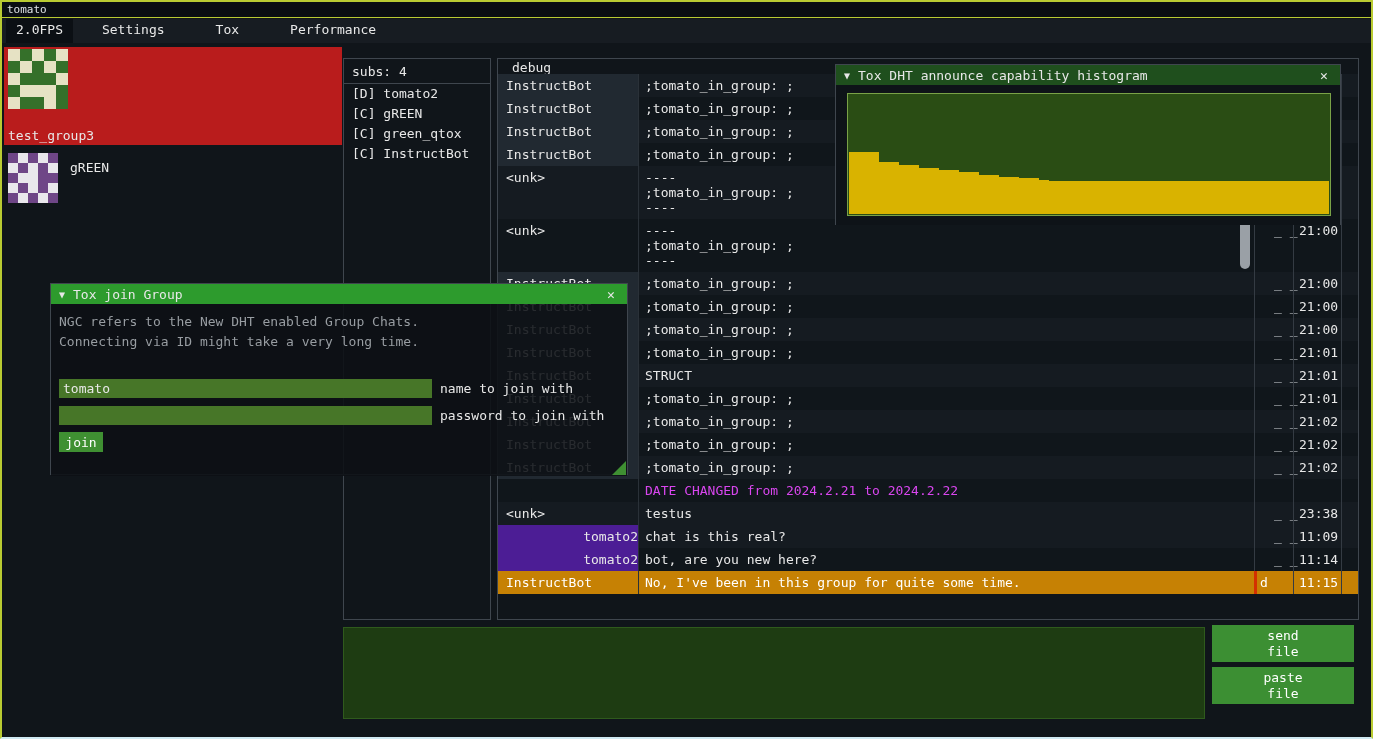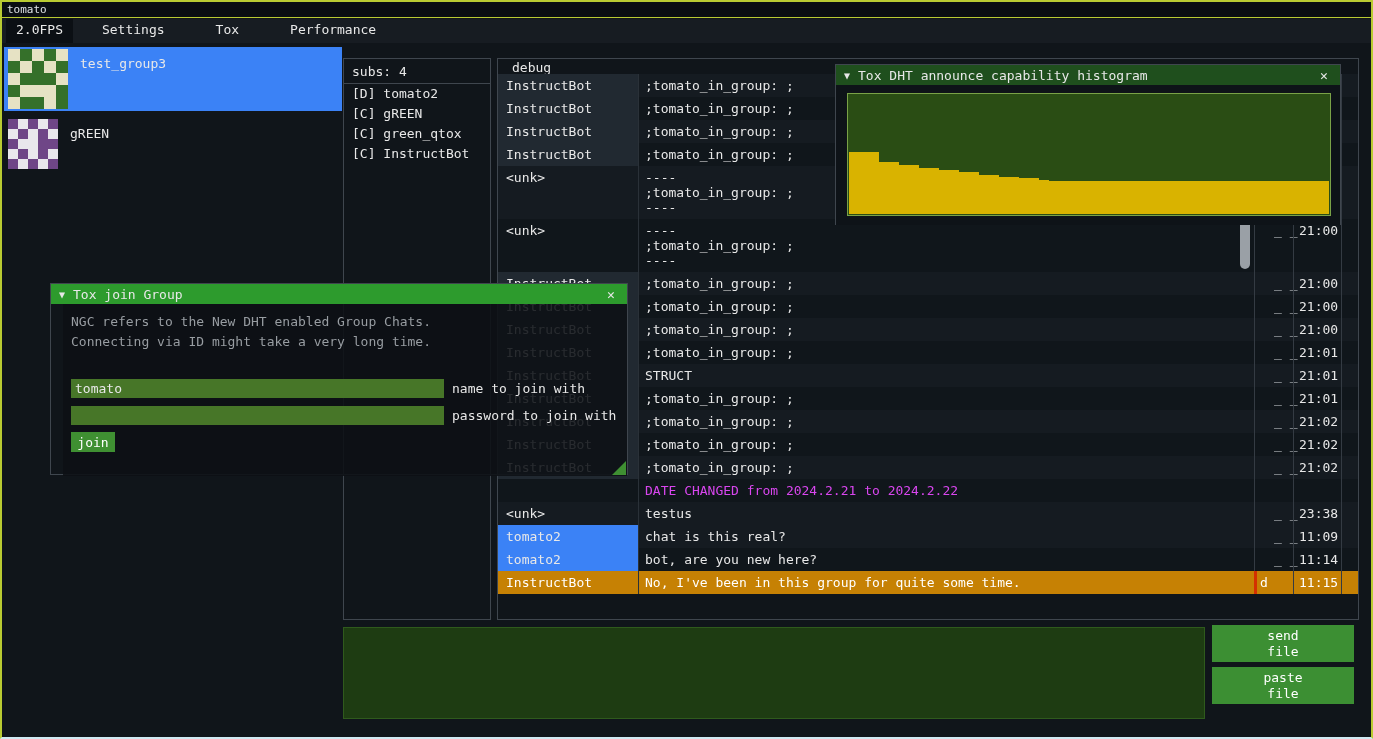--- a/index.html
+++ b/index.html
@@ -24,21 +24,21 @@
     position:absolute; left:0; top:17px; width:100%; height:24px;
     background:#171c22; display:flex; align-items:stretch; padding-left:4px;
   }
   .fps {
     background:#0b0f14; padding:3px 10px; color:#e8e8e8; align-self:stretch;
   }
   .menu-item { padding:3px 22px; cursor:default;margin-left:7px; }
   
   .sidebar { position:absolute; left:2px; top:45px; width:338px; }
   .group-item { display:flex; gap:12px; padding:2px 4px; margin-bottom:6px; align-items:flex-start; }
-  .group-item.selected { background:#3b82f6; }
+  .group-item.selected { background:#b91c1c;flex-direction:column; }
   .avatar { display:grid; grid-template-columns:repeat(5,1fr); grid-template-rows:repeat(5,1fr); width:50px; height:50px; flex:none; }
   .group-item.selected .avatar { width:60px; height:60px; }
   .group-label { margin-top:7px; }
   
   .members-panel {
     position:absolute; left:341px; top:56px; width:148px; height:562px;
     border:1px solid #3f464e; background:#10151a;
   }
   .members-header { padding:5px 8px 4px 8px; border-bottom:1px solid #3f464e; }
   .member-item { line-height:20px; padding-left:8px; white-space:pre; }
@@ -51,21 +51,21 @@
   .chat-rows { position:absolute; top:15px; left:0; width:860px; }
   .chat-row { display:flex; min-height:23px; align-items:stretch; }
   .chat-row.even { background:#151b21; }
   .chat-row.odd  { background:#10161b; }
   .cell { padding-top:4px; padding-bottom:4px; line-height:15px; }
   .c-name  { width:140px; padding-left:8px; flex:none; white-space:pre; overflow:hidden; }
   .c-msg   { width:616px; padding-left:6px; flex:none; border-left:1px solid #2a3138; white-space:pre; }
   .c-flags { width:39px;  padding-left:19px; flex:none; border-left:1px solid #343b43; color:#cfd3d7; white-space:pre; }
   .c-time  { width:49px;  padding-left:5px; flex:none; border-left:1px solid #343b43; border-right:1px solid #343b43; white-space:pre; }
   .s-bot .c-name { background:#212931; }
-  .s-tomato2 .c-name { background:#3b82f6; }
+  .s-tomato2 .c-name { background:#4c1d95;text-align:right; }
   .date-row .c-msg { color:#d946ef; }
   .s-mention { background:#c68104 !important; color:#ffffff; }
   .s-mention .c-name { background:transparent; }
   .s-mention .c-flags { border-left:3px solid #d43000; color:#fff; padding-left:3px; }
   .scroll-thumb {
     position:absolute; left:742px; top:156px; width:10px; height:54px;
     background:#9aa0a6; border-radius:5px;
   }
   
   .composer-input {
@@ -85,21 +85,21 @@
   .float-win { position:absolute; border:1px solid #3f464e; }
   .win-titlebar {
     height:20px; display:flex; align-items:center; padding:0 8px; gap:8px;
   }
   .win-titlebar.focus   { background:#2d9b2d; }
   .win-titlebar.unfocus { background:#1f4f1d; }
   .collapse { font-size:10px; }
   .win-title { flex:1; white-space:pre; overflow:hidden; }
   .win-close { width:16px; text-align:center; cursor:pointer; }
   .join-win { left:48px; top:281px; width:578px; height:192px; }
-  .join-body { position:relative; height:172px; background:rgba(12,16,21,0.88);margin-left:12px; }
+  .join-body { position:relative; height:172px; background:rgba(12,16,21,0.88); }
   .desc { position:absolute; left:8px; color:#989da2; white-space:pre; }
   .desc.d1 { top:10px; } .desc.d2 { top:30px; }
   .field-row { position:absolute; left:8px; display:flex; gap:8px; align-items:center; }
   .f1 { top:48px; } .f2 { top:75px; } .f3 { top:102px; }
   .join-input {
     width:373px; height:19px; background:#477628; border:none; outline:none;
     color:#e8e8e8; font-family:inherit; font-size:13px; padding:0 4px;
   }
   .field-label { white-space:pre; }
   .join-btn {

